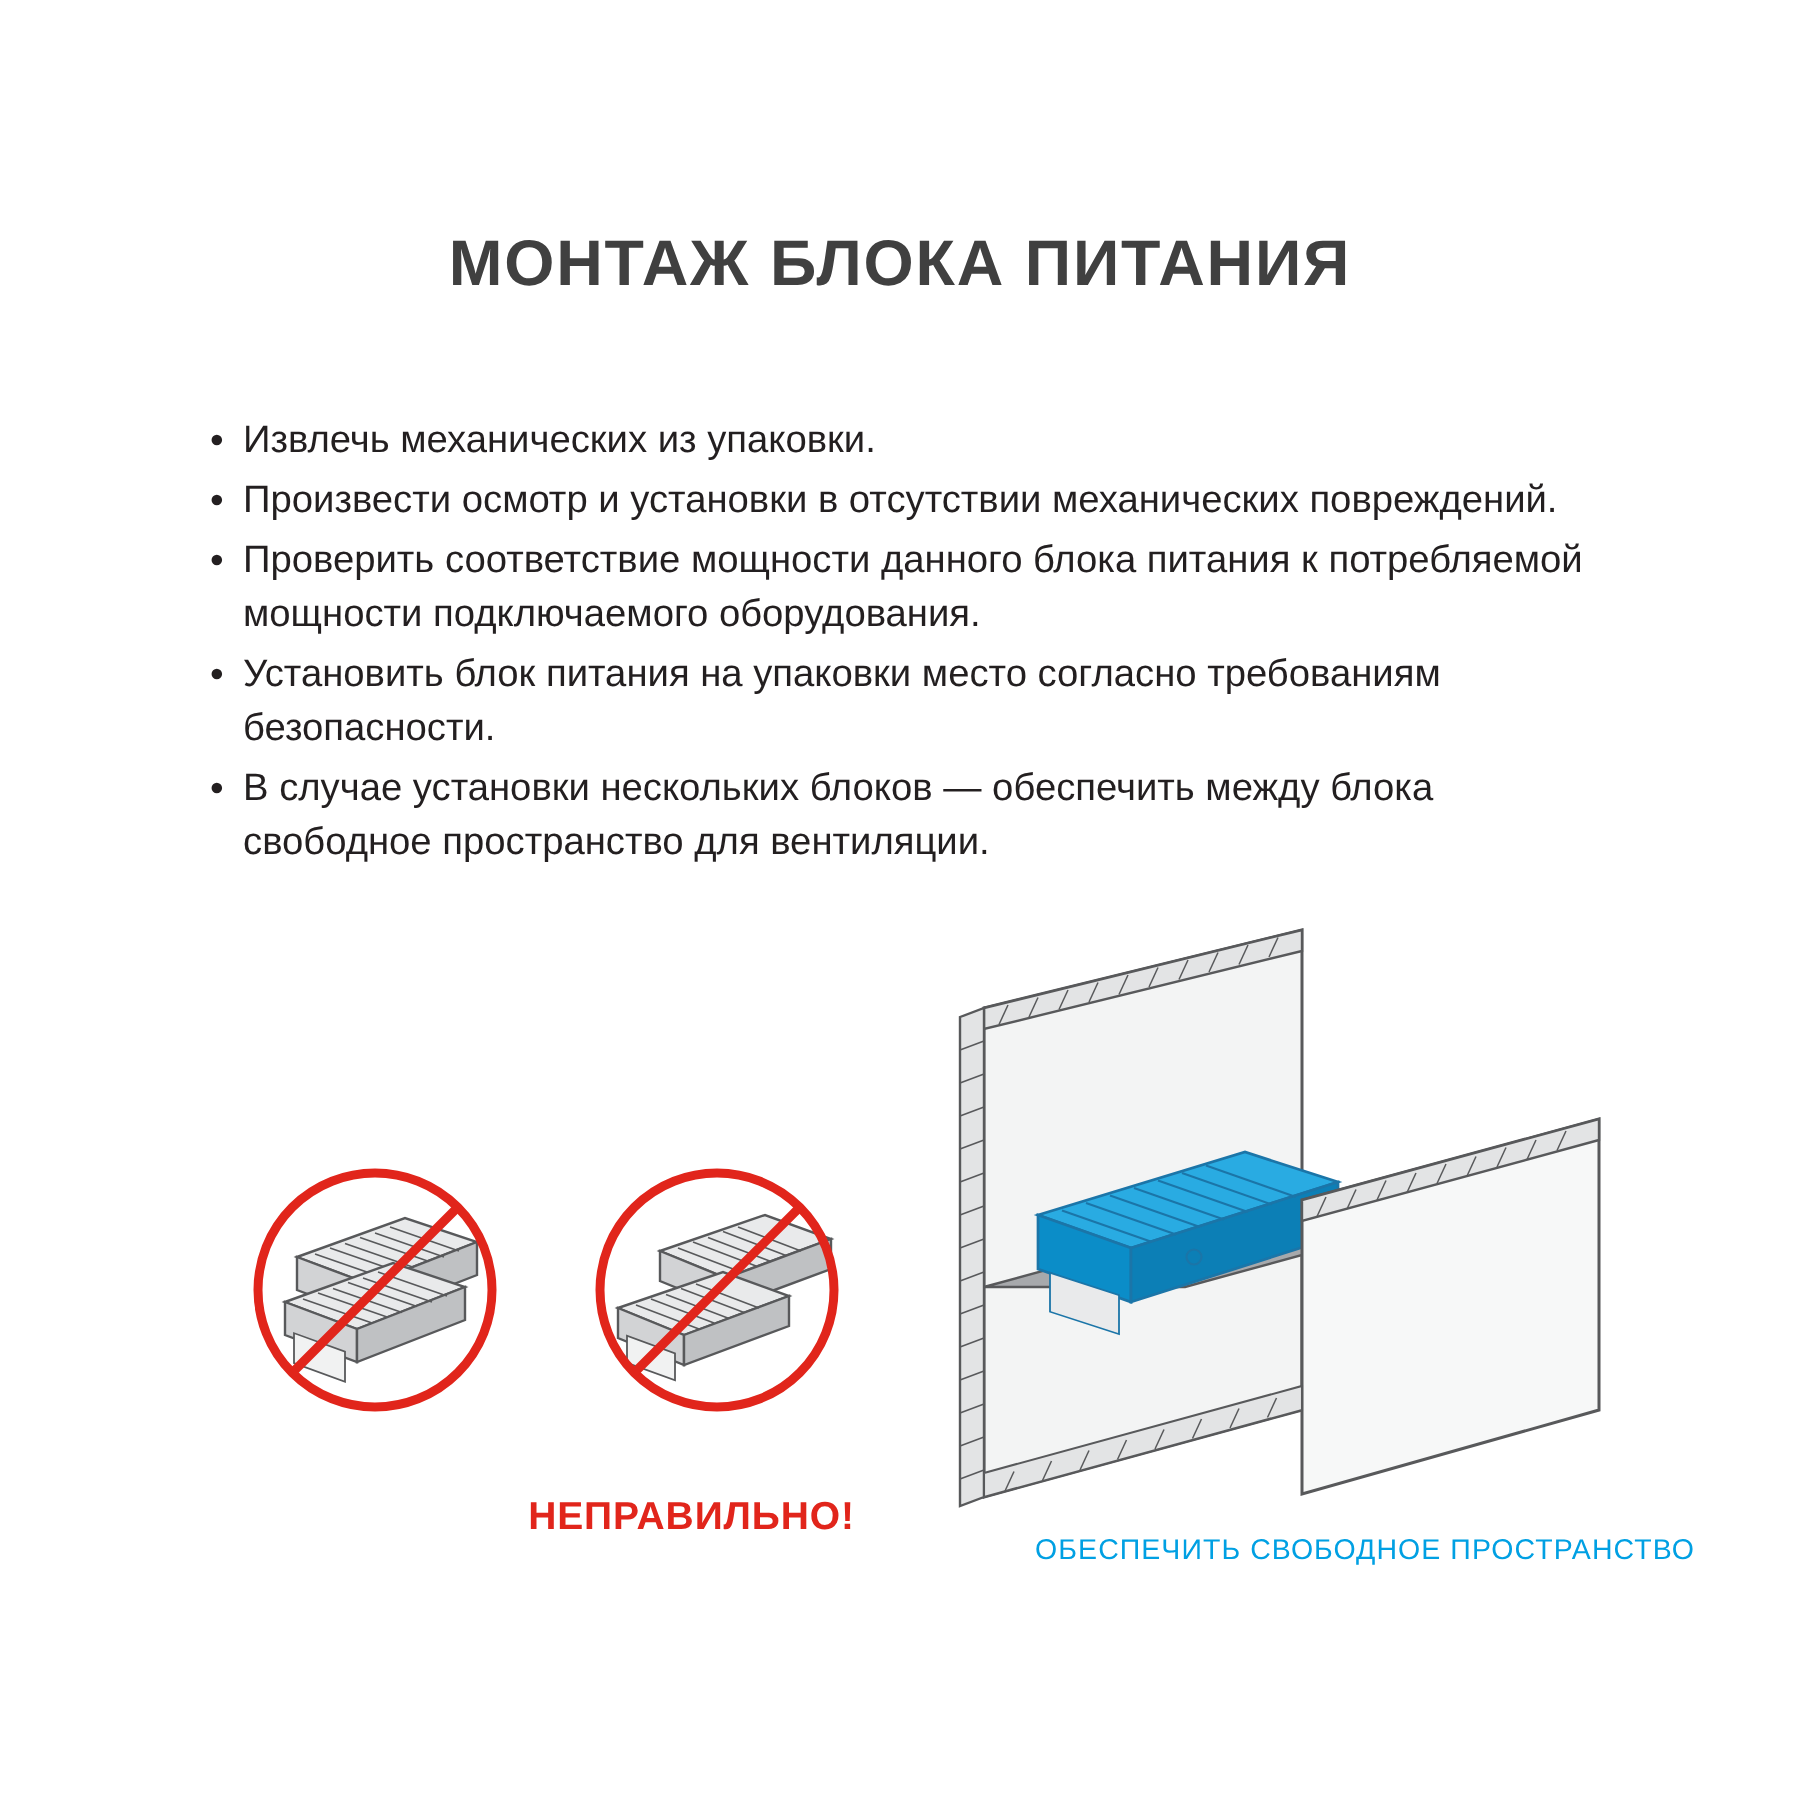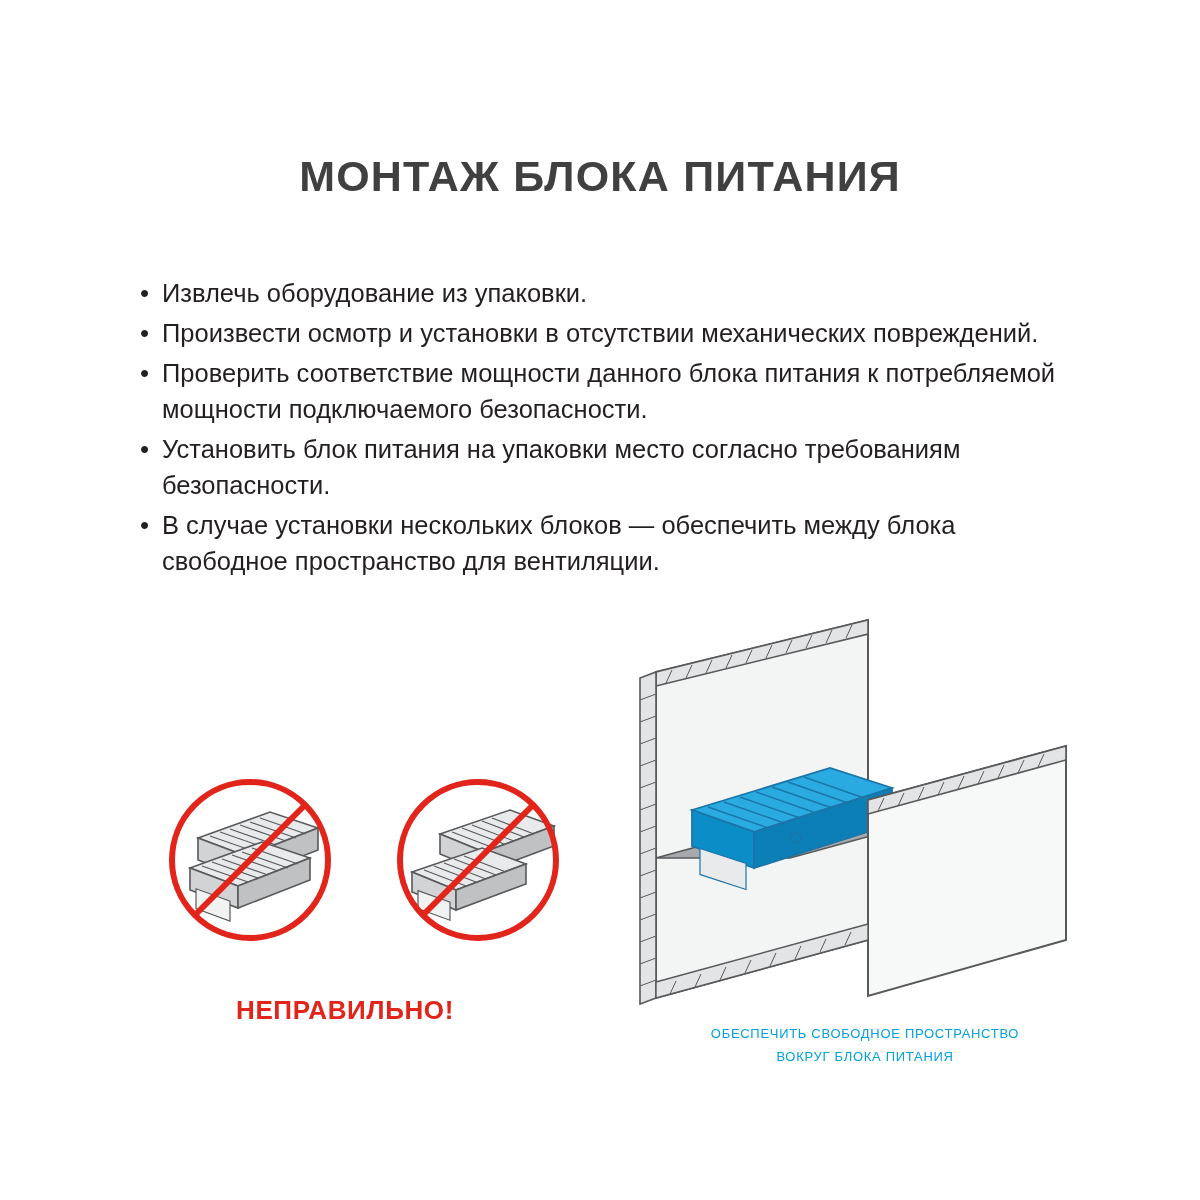--- a/index.html
+++ b/index.html
@@ -82,71 +82,71 @@
     height: 200px;
   }
   .circle-slash.one { left: 30px; top: 30px; }
   .circle-slash.two { left: 258px; top: 30px; }
 
   .wrong-label {
     position: absolute;
     left: 0;
     top: 265px;
     width: 450px;
-    text-align: center;
+    text-align: right;
     color: #e1251b;
     font-weight: bold;
     font-size: 26px;
     letter-spacing: 0.6px;
   }
 
   .right-group {
     position: absolute;
     left: 600px;
     top: 0px;
     width: 530px;
     height: 500px;
   }
   .right-caption {
     position: absolute;
     left: 0;
     top: 412px;
     width: 530px;
-    text-align: center;
+    text-align: right;
     color: #00a0e3;
-    font-size: 13px;
+    font-size: 19px;
     line-height: 23px;
     letter-spacing: 0.7px;
     font-weight: normal;
     text-transform: uppercase;
   }
   svg { display: block; }
 </style>
 </head>
 <body>
 
 <div class="page">
 
   <div class="title">МОНТАЖ БЛОКА ПИТАНИЯ</div>
 
   <div class="bullets">
 
     <div class="bullet-row">
       <span class="bullet-dot">•</span>
-      <span class="bullet-text">Извлечь оборудование из упаковки.</span>
+      <span class="bullet-text">Извлечь механических из упаковки.</span>
     </div>
 
     <div class="bullet-row">
       <span class="bullet-dot">•</span>
       <span class="bullet-text">Произвести осмотр и установки в отсутствии механических повреждений.</span>
     </div>
 
     <div class="bullet-row">
       <span class="bullet-dot">•</span>
-      <span class="bullet-text">Проверить соответствие мощности данного блока питания к потребляемой мощности подключаемого безопасности.</span>
+      <span class="bullet-text">Проверить соответствие мощности данного блока питания к потребляемой мощности подключаемого оборудования.</span>
     </div>
 
     <div class="bullet-row">
       <span class="bullet-dot">•</span>
       <span class="bullet-text">Установить блок питания на упаковки место согласно требованиям безопасности.</span>
     </div>
 
     <div class="bullet-row">
       <span class="bullet-dot">•</span>
       <span class="bullet-text">В случае установки нескольких блоков — обеспечить между блока свободное пространство для вентиляции.</span>
@@ -309,18 +309,17 @@
           <line x1="145" y1="363" x2="151" y2="350"></line>
           <line x1="170" y1="356" x2="176" y2="343"></line>
           <line x1="195" y1="349" x2="201" y2="336"></line>
           <line x1="220" y1="342" x2="226" y2="329"></line>
           <line x1="245" y1="335" x2="251" y2="322"></line>
         </g>
       </svg>
 
       <div class="right-caption">
         <div>ОБЕСПЕЧИТЬ СВОБОДНОЕ ПРОСТРАНСТВО</div>
-        <div>ВОКРУГ БЛОКА ПИТАНИЯ</div>
       </div>
     </div>
 
   </div>
 </div>
 
 </body></html>

